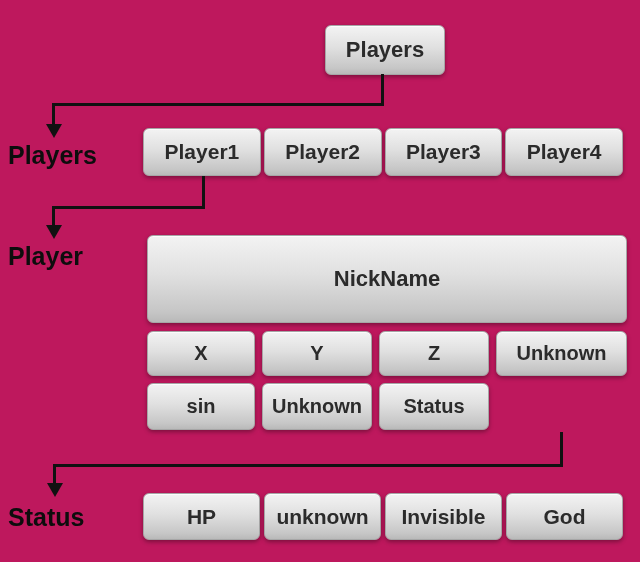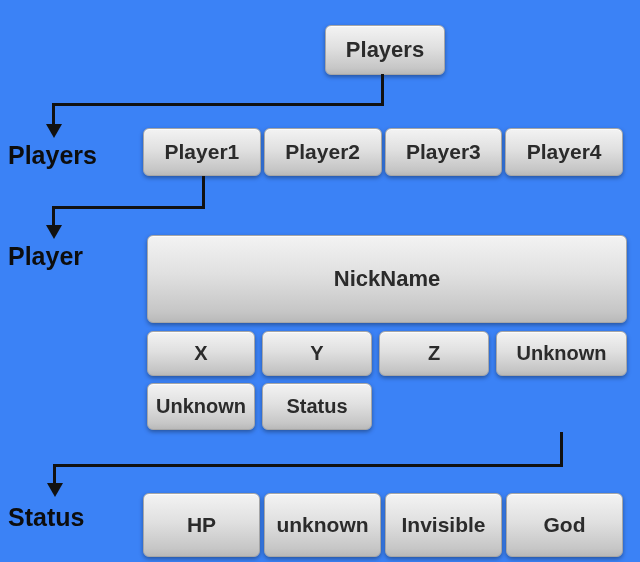--- a/index.html
+++ b/index.html
@@ -5,21 +5,21 @@
   html, body {
     margin: 0;
     padding: 0;
     background: #ffffff;
     font-family: "Liberation Sans", sans-serif;
   }
   .canvas {
     position: relative;
     width: 640px;
     height: 562px;
-    background: #3b82f6;
+    background: #be185d;
     overflow: hidden;
   }
   
   .box {
     position: absolute;
     box-sizing: border-box;
     background: linear-gradient(180deg, #f3f3f3 0%, #e0e0e0 45%, #c6c6c6 88%, #b9b9b9 100%);
     border: 1px solid #a6a6a6;
     border-radius: 6px;
     box-shadow: 0 2px 4px rgba(0,0,0,0.35), inset 0 1px 0 rgba(255,255,255,0.75);
@@ -36,21 +36,21 @@
     display: grid;
     border-radius: 12px;
   }
   .row .box { position: relative; }
   .players-row {
     left: 143px; top: 128px; width: 480px; height: 48px;
     grid-template-columns: repeat(4, 1fr);
     gap: 3px;
   }
   .status-row {
-    left: 143px; top: 493px; width: 480px; height: 64px;
+    left: 143px; top: 493px; width: 480px; height: 47px;
     grid-template-columns: repeat(4, 1fr);
     gap: 4px;
   }
   .ptable {
     position: absolute;
     left: 147px; top: 235px; width: 480px;
   }
   .ptable .header-box {
     position: relative;
     width: 100%; height: 88px;
@@ -123,20 +123,21 @@
     <div class="box header-box">
       <span>NickName</span>
     </div>
     <div class="trow r1">
       <div class="box">X</div>
       <div class="box">Y</div>
       <div class="box">Z</div>
       <div class="box">Unknown</div>
     </div>
     <div class="trow r2">
+      <div class="box">sin</div>
       <div class="box">Unknown</div>
       <div class="box">Status</div>
     </div>
   </div>
 
   <div class="vline" style="left:560px; top:432px; height:35px;"></div>
   <div class="hline" style="left:53px; top:464px; width:510px;"></div>
   <div class="vline" style="left:53px; top:464px; height:20px;"></div>
   <div class="arrow-down" style="left:47px; top:483px;"></div>
 

